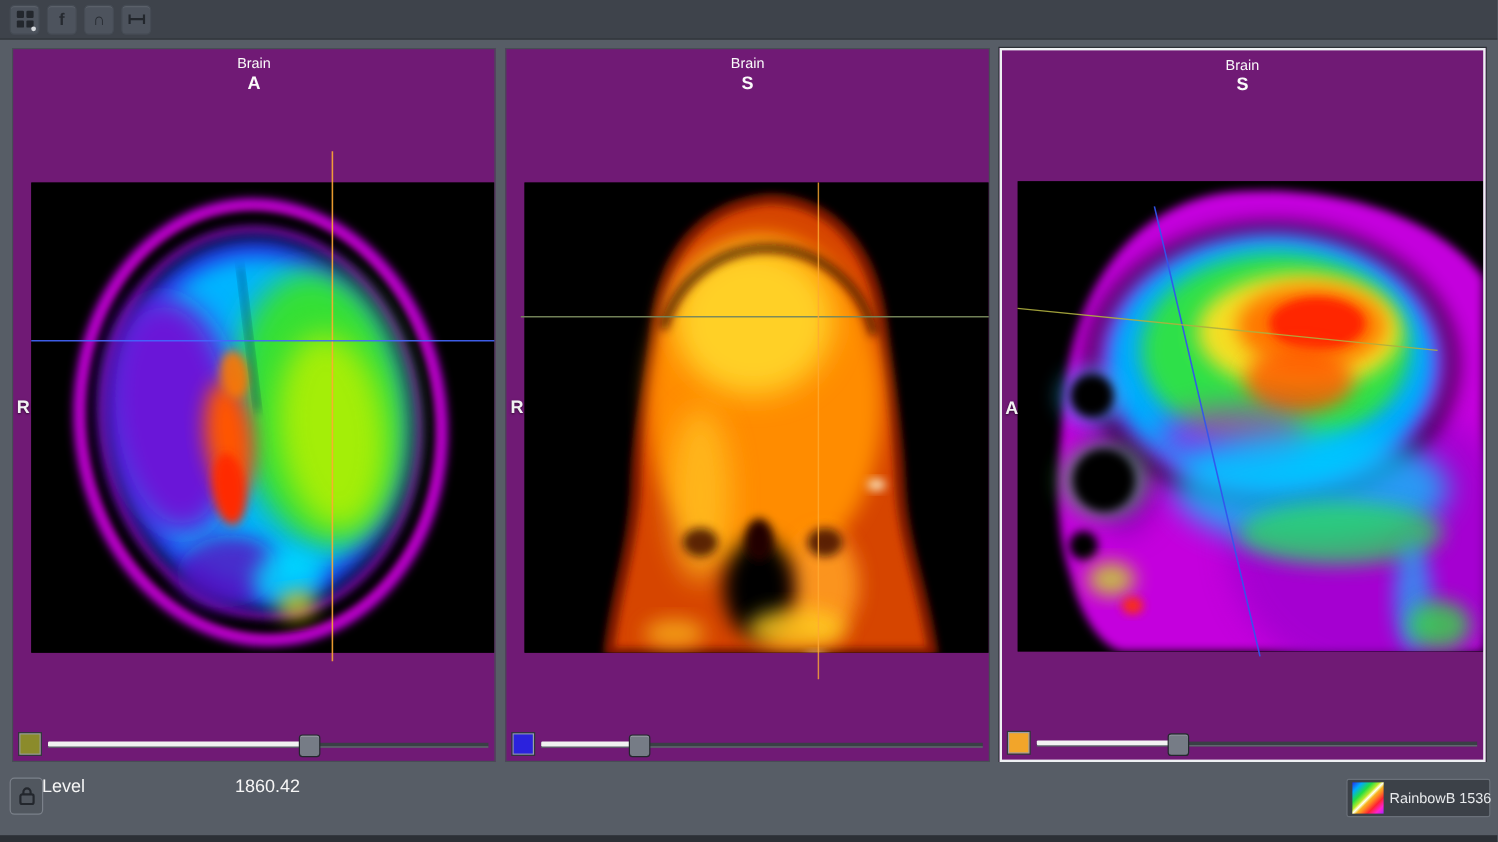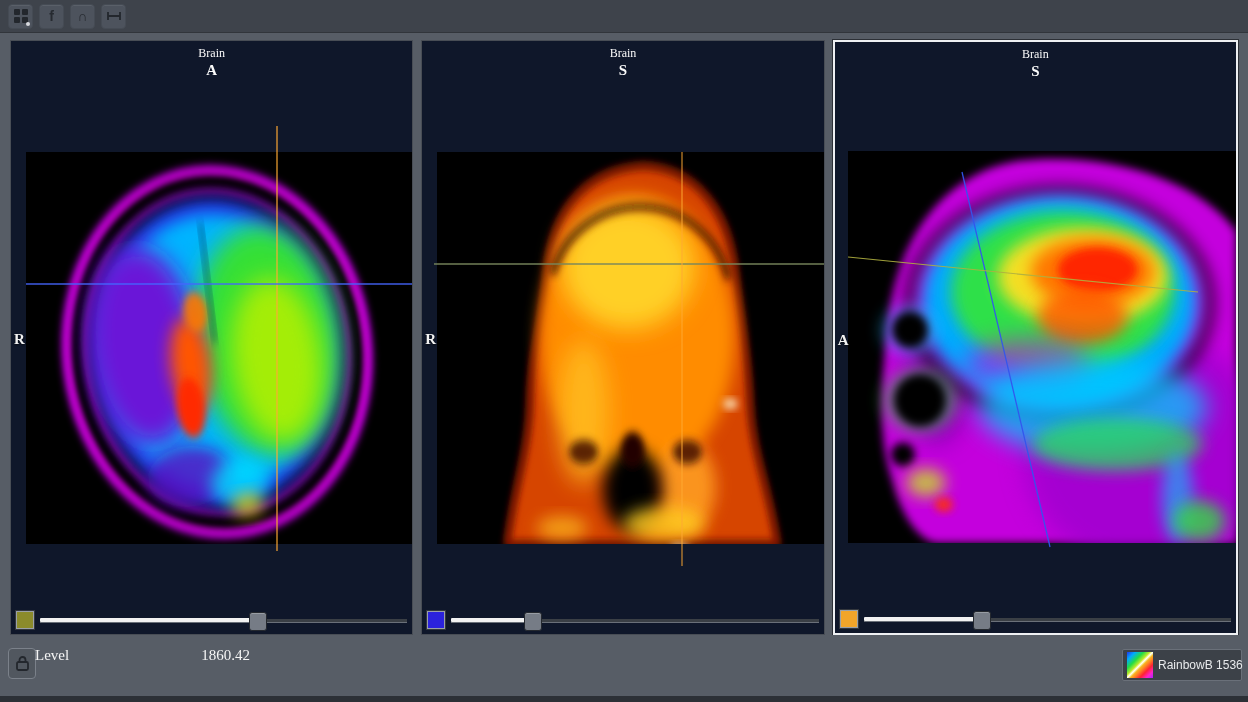--- a/index.html
+++ b/index.html
@@ -19,22 +19,22 @@
     border:1px solid #454b54;box-shadow:inset 0 1px 0 rgba(255,255,255,.08);
     display:flex;align-items:center;justify-content:center;
     color:#262a30;font-weight:bold;font-size:14px;cursor:pointer;position:relative;
   }
   .grid-ico{display:grid;grid-template-columns:6px 6px;grid-template-rows:6px 6px;gap:2px;}
   .grid-ico span{background:#23272d;border-radius:1px;}
   .grid-dot{position:absolute;right:2px;bottom:2px;width:4px;height:4px;border-radius:50%;background:#d7dade;}
   
   .panels{position:absolute;top:40px;left:10px;right:10px;height:595px;display:flex;gap:8px;}
   .panel{
-    position:relative;flex:1;background:#0f172a;border:1px solid #484d55;
-    box-sizing:border-box;overflow:hidden;font-family:Liberation Serif, serif;
+    position:relative;flex:1;background:#701a75;border:1px solid #484d55;
+    box-sizing:border-box;overflow:hidden;
   }
   .panel.selected{border:2px solid #eef0f3;box-shadow:0 0 0 1px #2c3036;}
   .panel-title{position:absolute;top:5px;left:0;right:0;text-align:center;color:#fafafa;}
   .panel-title .t1{font-size:12px;line-height:15px;}
   .panel-title .t2{font-size:15px;font-weight:bold;line-height:18px;}
   .viewport{
     position:absolute;top:111px;left:15px;right:0;height:392px;
     background:#000;overflow:hidden;
   }
   .panel.selected .viewport{top:109px;left:13px;right:0;}
@@ -60,21 +60,21 @@
     position:absolute;top:1px;width:16px;height:17px;background:#767c86;
     border:1px solid #24282e;border-radius:3px;box-shadow:inset 0 1px 0 rgba(255,255,255,.25);
   }
   
   .statusbar{position:absolute;left:0;right:0;top:635px;height:61px;background:#575d66;}
   .lock-btn{
     position:absolute;left:8px;top:13px;width:26px;height:29px;border-radius:4px;
     border:1px solid #7b818a;background:#51575f;display:flex;align-items:center;justify-content:center;cursor:pointer;
   }
   .lw{position:absolute;left:35px;top:9px;color:#f5f5f5;font-size:15px;}
-  .lw-row{display:flex;width:215px;line-height:23px;font-family:Liberation Serif, serif;}
+  .lw-row{display:flex;width:215px;line-height:23px;}
   .lw-row .lbl{width:95px;}
   .lw-row .val{flex:1;text-align:right;}
   .cmap-btn{
     position:absolute;right:6px;top:14px;width:120px;height:32px;
     background:#3c4148;border:1px solid #6a7079;border-radius:2px;
     display:flex;align-items:center;gap:5px;padding:0 4px;box-sizing:border-box;cursor:pointer;
   }
   .cmap-swatch{
     width:26px;height:26px;flex:none;
     background:

